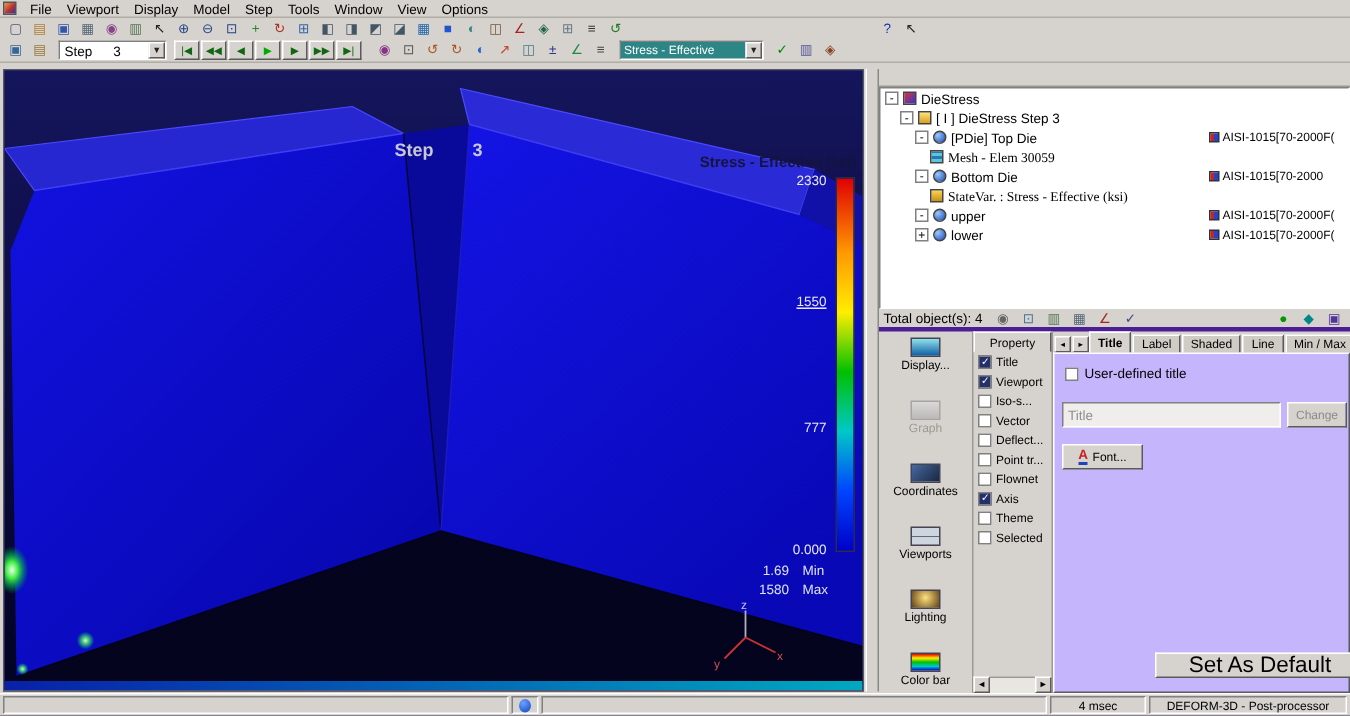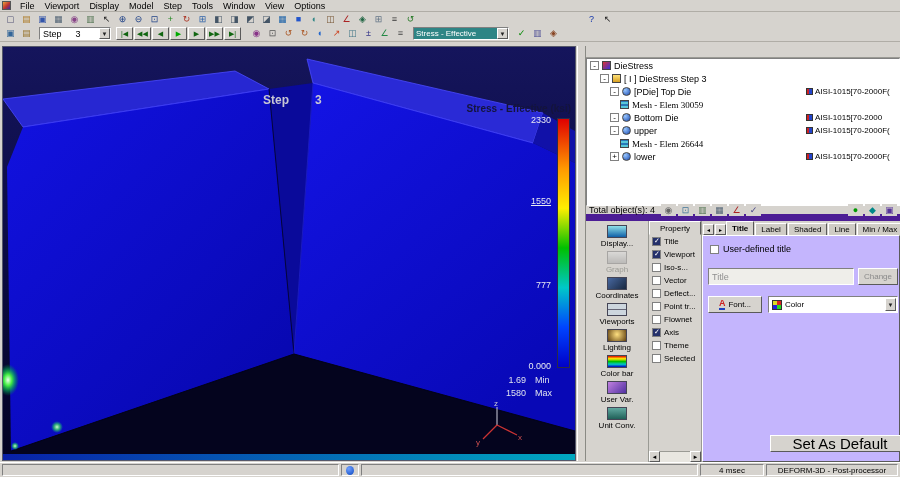--- a/index.html
+++ b/index.html
@@ -60,26 +60,26 @@
   .tree-icon[data-icon="step"] { background:linear-gradient(#ffe27a,#d8a020); }
   .tree-icon[data-icon="die"] { background:radial-gradient(circle at 30% 30%,#9ac8ff,#1a4ab0); border-radius:50%; }
   .tree-icon[data-icon="mesh"] { background:repeating-linear-gradient(0deg,#58c8d8 0 2px,#2878b8 2px 4px); }
   .tree-icon[data-icon="statevar"] { background:linear-gradient(#ffd24d,#c89018); }
   .tree-label { font-size:9px; }
   .tree-label.bold, .mat-label.bold { font-weight:normal; }
   .tree-mat { position:absolute; left:219px; top:0; height:13px; display:flex; align-items:center; gap:2px; overflow:hidden; width:95px; }
   .mat-icon { width:7px; height:7px; flex:0 0 auto; border:1px solid #333; background:linear-gradient(90deg,#cc2222 0 50%,#2244cc 50% 100%); }
   .mat-label { font-size:8px; white-space:nowrap; }
 
-  #object-bar { position:absolute; top:164px; left:0; width:314px; height:15px; display:flex; align-items:center; gap:2px; padding:0 3px; border-bottom:7px solid #4c1d95; }
+  #object-bar { position:absolute; top:164px; left:0; width:314px; height:15px; display:flex; align-items:center; gap:2px; padding:0 3px; border-bottom:3px solid #4c1d95; }
   #object-bar .total { margin-right:4px; white-space:nowrap; }
   #object-bar .spacer { flex:1; }
 
   
-  #display-column { position:absolute; top:179px; left:0; width:63px; height:241px; border-right:1px solid #9a9a94; padding-top:3px; display:flex; flex-direction:column; align-items:center; gap:1px; }
+  #display-column { position:absolute; top:179px; left:0; width:63px; height:241px; border-right:1px solid #9a9a94; padding-top:3px; display:flex; flex-direction:column; align-items:center; gap:17px; }
   .disp-item { width:58px; display:flex; flex-direction:column; align-items:center; padding:1px 0; cursor:default; }
   .disp-icon { width:20px; height:13px; border:1px solid #445; }
   .disp-icon[data-icon="display"] { background:linear-gradient(#8fe0e8,#1060a8); }
   .disp-icon[data-icon="graph"] { background:linear-gradient(#ddd,#aaa); border-color:#888; }
   .disp-icon[data-icon="coordinates"] { background:linear-gradient(135deg,#4868a0,#182840); }
   .disp-icon[data-icon="viewports"] { background:linear-gradient(#cdd6de 48%,#667 48% 52%,#cdd6de 52%),linear-gradient(#9fb4c8,#9fb4c8); }
   .disp-icon[data-icon="lighting"] { background:radial-gradient(circle at 50% 40%,#ffe080,#604010); }
   .disp-icon[data-icon="colorbar"] { background:linear-gradient(#e00000,#ffee00,#00c000,#00c8c8,#0000c8); }
   .disp-icon[data-icon="uservar"] { background:linear-gradient(135deg,#c080e0,#5030a0); }
   .disp-icon[data-icon="unitconv"] { background:linear-gradient(#60a8a0,#206058); }
@@ -400,37 +400,37 @@
           <span class="expander">-</span>
           <span class="tree-icon" data-icon="die"></span>
           <span class="tree-label bold">Bottom Die</span>
           <span class="tree-mat">
             <span class="mat-icon"></span>
             <span class="mat-label bold">AISI-1015[70-2000</span>
           </span>
         </div>
 
 
+        <div class="tree-row" data-indent="3">
+
+          <span class="tree-icon" data-icon="statevar"></span>
+          <span class="tree-label">StateVar. :  Stress - Effective (ksi)</span>
+
+        </div>
 
         <div class="tree-row" data-indent="2">
           <span class="expander">-</span>
           <span class="tree-icon" data-icon="die"></span>
           <span class="tree-label">upper</span>
           <span class="tree-mat">
             <span class="mat-icon"></span>
             <span class="mat-label">AISI-1015[70-2000F(</span>
           </span>
         </div>
 
-        <div class="tree-row" data-indent="3">
-
-          <span class="tree-icon" data-icon="mesh"></span>
-          <span class="tree-label">Mesh - Elem 26644</span>
-
-        </div>
 
         <div class="tree-row" data-indent="2">
           <span class="expander">+</span>
           <span class="tree-icon" data-icon="die"></span>
           <span class="tree-label">lower</span>
           <span class="tree-mat">
             <span class="mat-icon"></span>
             <span class="mat-label">AISI-1015[70-2000F(</span>
           </span>
         </div>
@@ -590,25 +590,20 @@
           <span class="cb"></span>
           <span>User-defined title</span>
         </div>
         <div id="title-field" class="sunken">
           <span>Title</span>
         </div>
         <div id="change-btn" class="raised">Change</div>
         <div id="font-btn" class="raised">
           <span class="aicon">A</span>
           <span>Font...</span>
-        </div>
-        <div id="color-combo" class="sunken">
-          <span class="cicon"></span>
-          <span>Color</span>
-          <span class="combo-arrow" style="margin-left:auto;">▼</span>
         </div>
         <div id="set-default-btn" class="raised">Set As Default</div>
       </div>
     </div>
   </div>
 
   <div id="statusbar">
     <span class="status-cell sunken s-grow"></span>
     <span class="status-cell sunken" style="width:18px;justify-content:center;">
       <span class="info-dot"></span>

